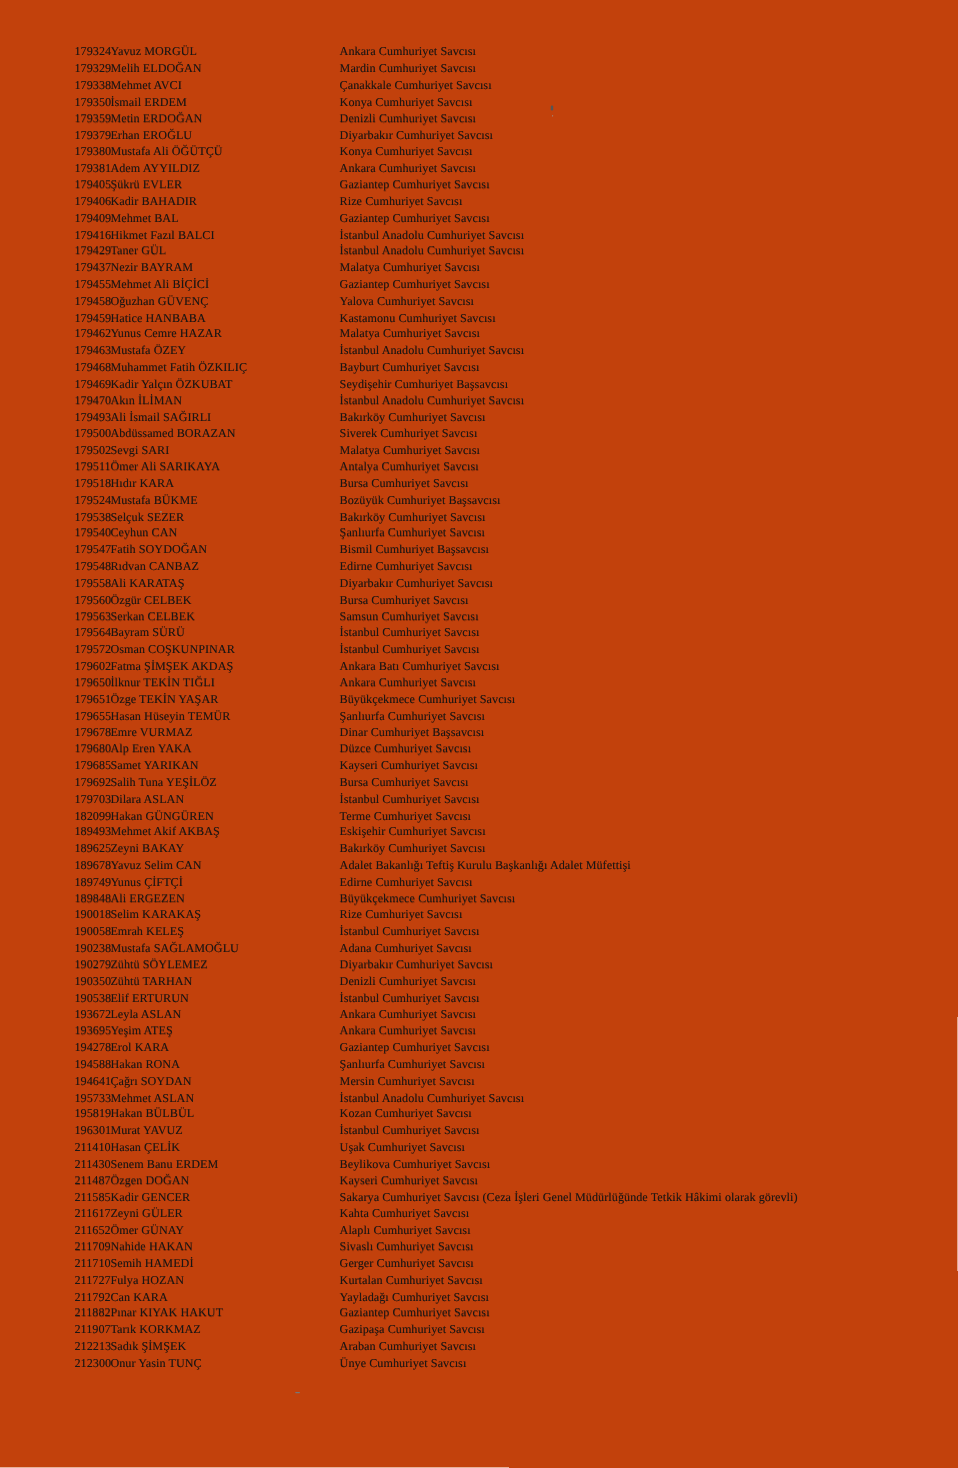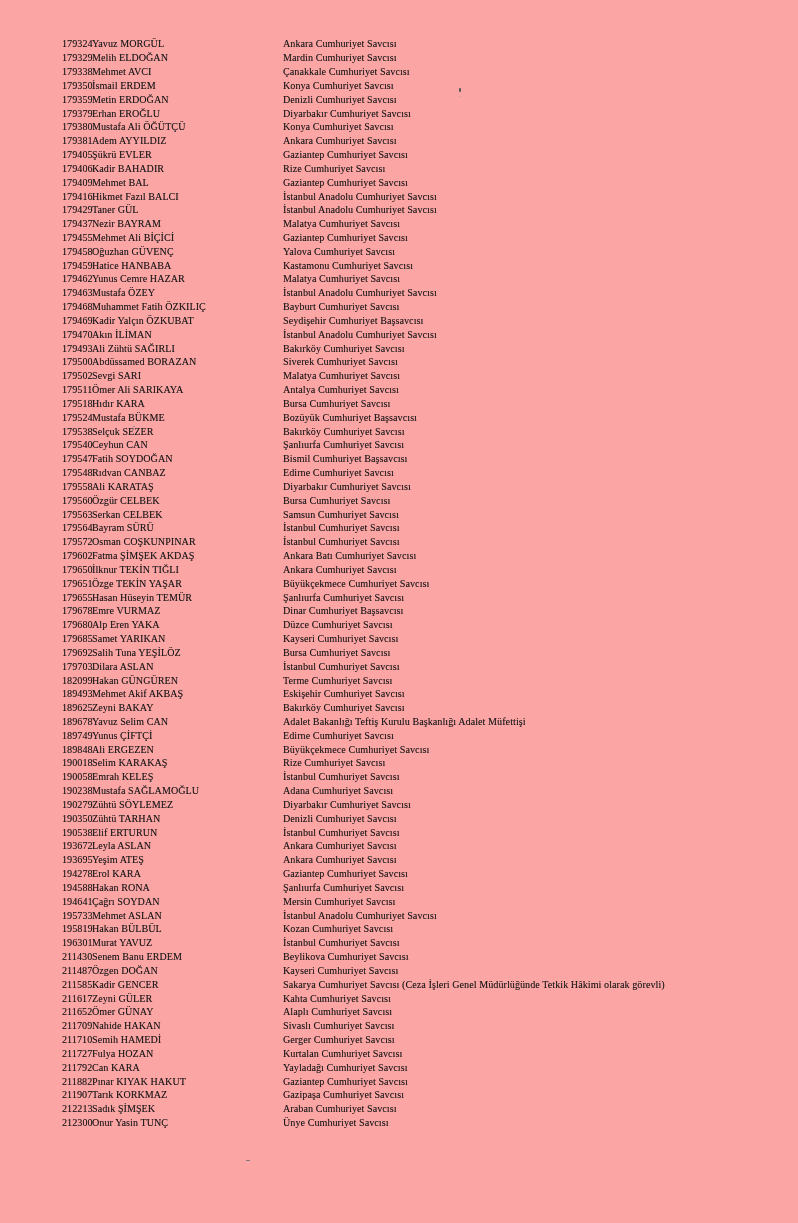--- a/index.html
+++ b/index.html
@@ -4,21 +4,21 @@
 <style>
   html, body {
     margin: 0;
     padding: 0;
     background: #ffffff;
   }
   .page {
     position: relative;
     width: 798px;
     height: 1223px;
-    background: #fca5a5;
+    background: #c2410c;
     overflow: hidden;
     font-family: "Liberation Serif", "DejaVu Serif", serif;
     color: #161616;
   }
   .rows {
     position: absolute;
     top: 37px;
     left: 0;
   }
   .row {
@@ -186,21 +186,21 @@
   </div>
 
   <div class="row">
     <span class="col-id">179470</span>
     <span class="col-name">Akın İLİMAN</span>
     <span class="col-title">İstanbul Anadolu Cumhuriyet Savcısı</span>
   </div>
 
   <div class="row">
     <span class="col-id">179493</span>
-    <span class="col-name">Ali Zühtü SAĞIRLI</span>
+    <span class="col-name">Ali İsmail SAĞIRLI</span>
     <span class="col-title">Bakırköy Cumhuriyet Savcısı</span>
   </div>
 
   <div class="row">
     <span class="col-id">179500</span>
     <span class="col-name">Abdüssamed BORAZAN</span>
     <span class="col-title">Siverek Cumhuriyet Savcısı</span>
   </div>
 
   <div class="row">
@@ -450,20 +450,25 @@
     <span class="col-title">Kozan Cumhuriyet Savcısı</span>
   </div>
 
   <div class="row">
     <span class="col-id">196301</span>
     <span class="col-name">Murat YAVUZ</span>
     <span class="col-title">İstanbul Cumhuriyet Savcısı</span>
   </div>
 
 
+  <div class="row">
+    <span class="col-id">211410</span>
+    <span class="col-name">Hasan ÇELİK</span>
+    <span class="col-title">Uşak Cumhuriyet Savcısı</span>
+  </div>
 
   <div class="row">
     <span class="col-id">211430</span>
     <span class="col-name">Senem Banu ERDEM</span>
     <span class="col-title">Beylikova Cumhuriyet Savcısı</span>
   </div>
 
   <div class="row">
     <span class="col-id">211487</span>
     <span class="col-name">Özgen DOĞAN</span>

